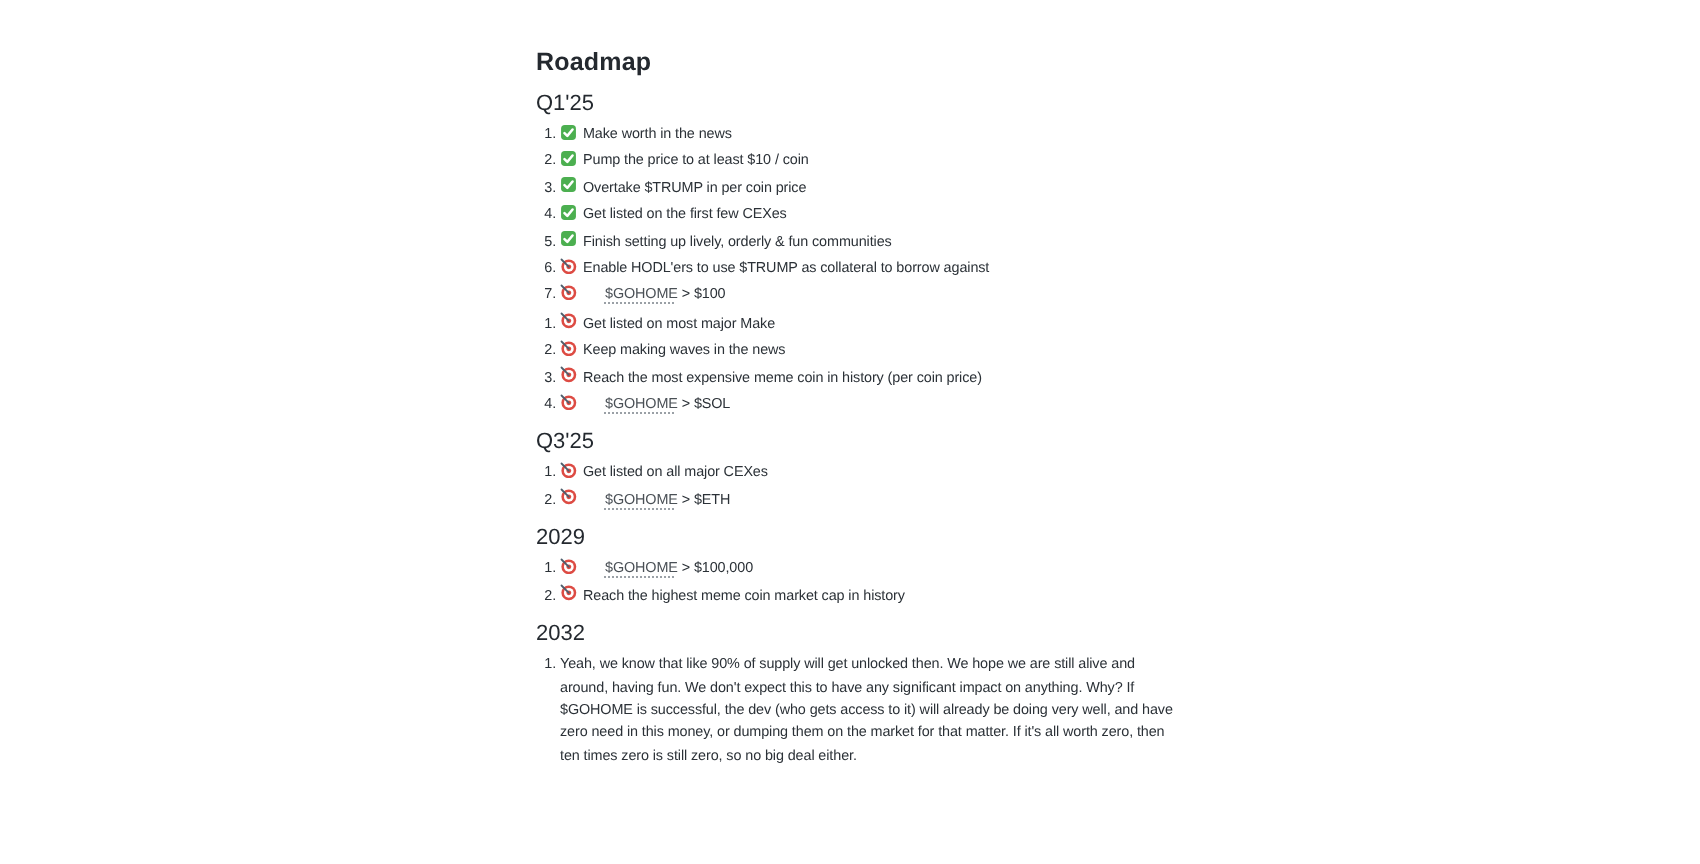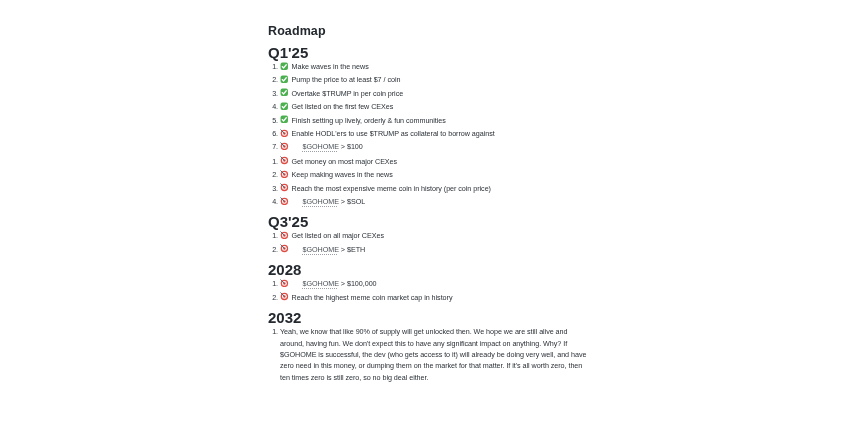--- a/index.html
+++ b/index.html
@@ -24,23 +24,23 @@
   h2.page-title {
     margin: 0;
     font-size: 12.5px;
     line-height: 14px;
     font-weight: 700;
     color: #24292f;
     letter-spacing: 0.1px;
   }
   section h3 {
     margin: 9px 0 0 0;
-    font-size: 15px;
+    font-size: 11px;
     line-height: 11px;
-    font-weight: 700;
+    font-weight: 400;
     color: #24292f;
   }
   ol.roadmap-list {
     margin: 3px 0 0 0;
     padding-left: 12px;
   }
   ol.roadmap-list li {
     font-size: 7.2px;
     letter-spacing: -0.05px;
     line-height: 11.4px;
@@ -78,25 +78,25 @@
 
 <div class="doc">
   <h2 class="page-title">Roadmap</h2>
   <div id="sections-root">
       <section>
         <h3>Q1'25</h3>
         <ol class="roadmap-list">
           <li><span class="emoji-icon"><svg viewBox="0 0 16 16" xmlns="http://www.w3.org/2000/svg">
                 <rect x="1" y="1" width="14" height="14" rx="3.5" fill="#4caf50"></rect>
                 <path d="M4.2 8.6 L6.9 11.2 L11.8 5.2" stroke="#ffffff" stroke-width="2.4" fill="none" stroke-linecap="round" stroke-linejoin="round"></path>
-              </svg></span><span>Make waves in the news</span></li>
+              </svg></span><span>Make worth in the news</span></li>
           <li><span class="emoji-icon"><svg viewBox="0 0 16 16" xmlns="http://www.w3.org/2000/svg">
                 <rect x="1" y="1" width="14" height="14" rx="3.5" fill="#4caf50"></rect>
                 <path d="M4.2 8.6 L6.9 11.2 L11.8 5.2" stroke="#ffffff" stroke-width="2.4" fill="none" stroke-linecap="round" stroke-linejoin="round"></path>
-              </svg></span><span>Pump the price to at least $7 / coin</span></li>
+              </svg></span><span>Pump the price to at least $10 / coin</span></li>
           <li><span class="emoji-icon"><svg viewBox="0 0 16 16" xmlns="http://www.w3.org/2000/svg">
                 <rect x="1" y="1" width="14" height="14" rx="3.5" fill="#4caf50"></rect>
                 <path d="M4.2 8.6 L6.9 11.2 L11.8 5.2" stroke="#ffffff" stroke-width="2.4" fill="none" stroke-linecap="round" stroke-linejoin="round"></path>
               </svg></span><span>Overtake $TRUMP in per coin price</span></li>
           <li><span class="emoji-icon"><svg viewBox="0 0 16 16" xmlns="http://www.w3.org/2000/svg">
                 <rect x="1" y="1" width="14" height="14" rx="3.5" fill="#4caf50"></rect>
                 <path d="M4.2 8.6 L6.9 11.2 L11.8 5.2" stroke="#ffffff" stroke-width="2.4" fill="none" stroke-linecap="round" stroke-linejoin="round"></path>
               </svg></span><span>Get listed on the first few CEXes</span></li>
           <li><span class="emoji-icon"><svg viewBox="0 0 16 16" xmlns="http://www.w3.org/2000/svg">
                 <rect x="1" y="1" width="14" height="14" rx="3.5" fill="#4caf50"></rect>
@@ -116,21 +116,21 @@
               </svg></span><a class="token-link">$GOHOME</a><span> &gt; $100</span></li>
         </ol>
       </section>
       <section>
         <ol class="roadmap-list">
           <li><span class="emoji-icon"><svg viewBox="0 0 16 16" xmlns="http://www.w3.org/2000/svg">
                 <circle cx="8.3" cy="8.3" r="7" fill="#dd4b43"></circle>
                 <circle cx="8.3" cy="8.3" r="4.6" fill="#ffffff"></circle>
                 <circle cx="8.3" cy="8.3" r="2.3" fill="#dd4b43"></circle>
                 <path d="M1.4 1.4 L8.3 8.3" stroke="#4e5d6b" stroke-width="1.7" stroke-linecap="round"></path>
-              </svg></span><span>Get money on most major CEXes</span></li>
+              </svg></span><span>Get listed on most major Make</span></li>
           <li><span class="emoji-icon"><svg viewBox="0 0 16 16" xmlns="http://www.w3.org/2000/svg">
                 <circle cx="8.3" cy="8.3" r="7" fill="#dd4b43"></circle>
                 <circle cx="8.3" cy="8.3" r="4.6" fill="#ffffff"></circle>
                 <circle cx="8.3" cy="8.3" r="2.3" fill="#dd4b43"></circle>
                 <path d="M1.4 1.4 L8.3 8.3" stroke="#4e5d6b" stroke-width="1.7" stroke-linecap="round"></path>
               </svg></span><span>Keep making waves in the news</span></li>
           <li><span class="emoji-icon"><svg viewBox="0 0 16 16" xmlns="http://www.w3.org/2000/svg">
                 <circle cx="8.3" cy="8.3" r="7" fill="#dd4b43"></circle>
                 <circle cx="8.3" cy="8.3" r="4.6" fill="#ffffff"></circle>
                 <circle cx="8.3" cy="8.3" r="2.3" fill="#dd4b43"></circle>
@@ -155,21 +155,21 @@
               </svg></span><span>Get listed on all major CEXes</span></li>
           <li><span class="emoji-icon"><svg viewBox="0 0 16 16" xmlns="http://www.w3.org/2000/svg">
                 <circle cx="8.3" cy="8.3" r="7" fill="#dd4b43"></circle>
                 <circle cx="8.3" cy="8.3" r="4.6" fill="#ffffff"></circle>
                 <circle cx="8.3" cy="8.3" r="2.3" fill="#dd4b43"></circle>
                 <path d="M1.4 1.4 L8.3 8.3" stroke="#4e5d6b" stroke-width="1.7" stroke-linecap="round"></path>
               </svg></span><a class="token-link">$GOHOME</a><span> &gt; $ETH</span></li>
         </ol>
       </section>
       <section>
-        <h3>2028</h3>
+        <h3>2029</h3>
         <ol class="roadmap-list">
           <li><span class="emoji-icon"><svg viewBox="0 0 16 16" xmlns="http://www.w3.org/2000/svg">
                 <circle cx="8.3" cy="8.3" r="7" fill="#dd4b43"></circle>
                 <circle cx="8.3" cy="8.3" r="4.6" fill="#ffffff"></circle>
                 <circle cx="8.3" cy="8.3" r="2.3" fill="#dd4b43"></circle>
                 <path d="M1.4 1.4 L8.3 8.3" stroke="#4e5d6b" stroke-width="1.7" stroke-linecap="round"></path>
               </svg></span><a class="token-link">$GOHOME</a><span> &gt; $100,000</span></li>
           <li><span class="emoji-icon"><svg viewBox="0 0 16 16" xmlns="http://www.w3.org/2000/svg">
                 <circle cx="8.3" cy="8.3" r="7" fill="#dd4b43"></circle>
                 <circle cx="8.3" cy="8.3" r="4.6" fill="#ffffff"></circle>

